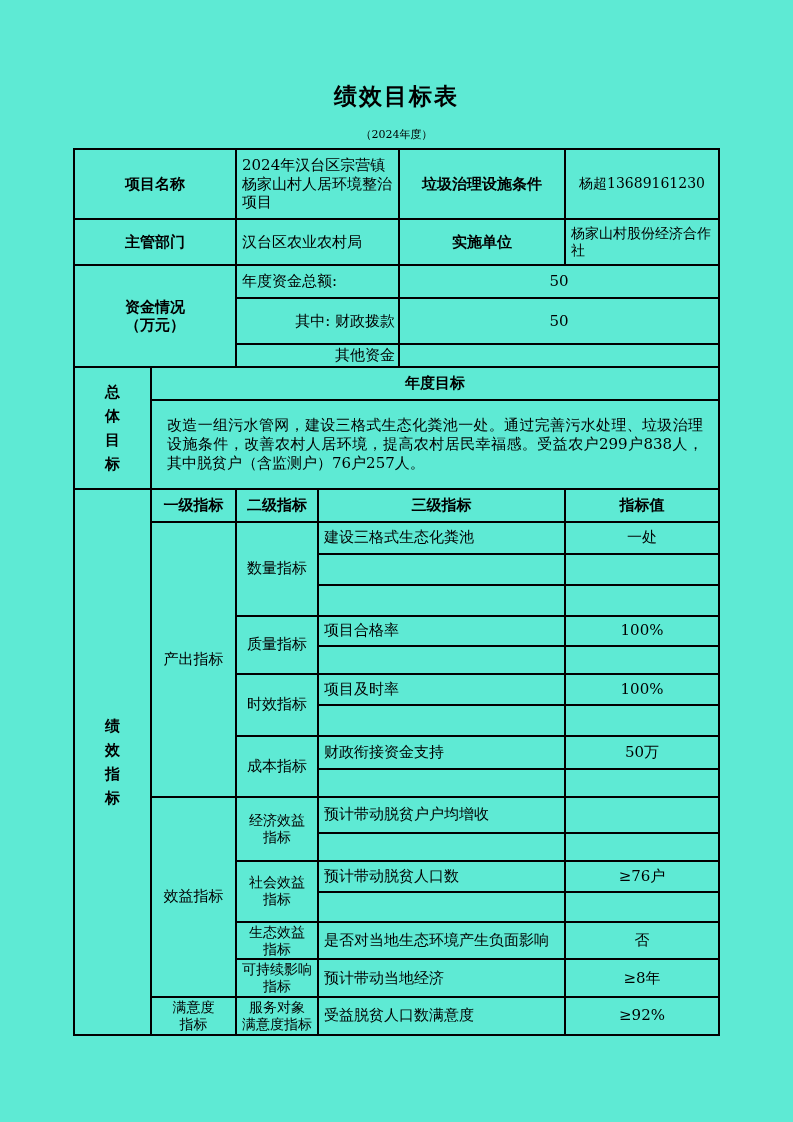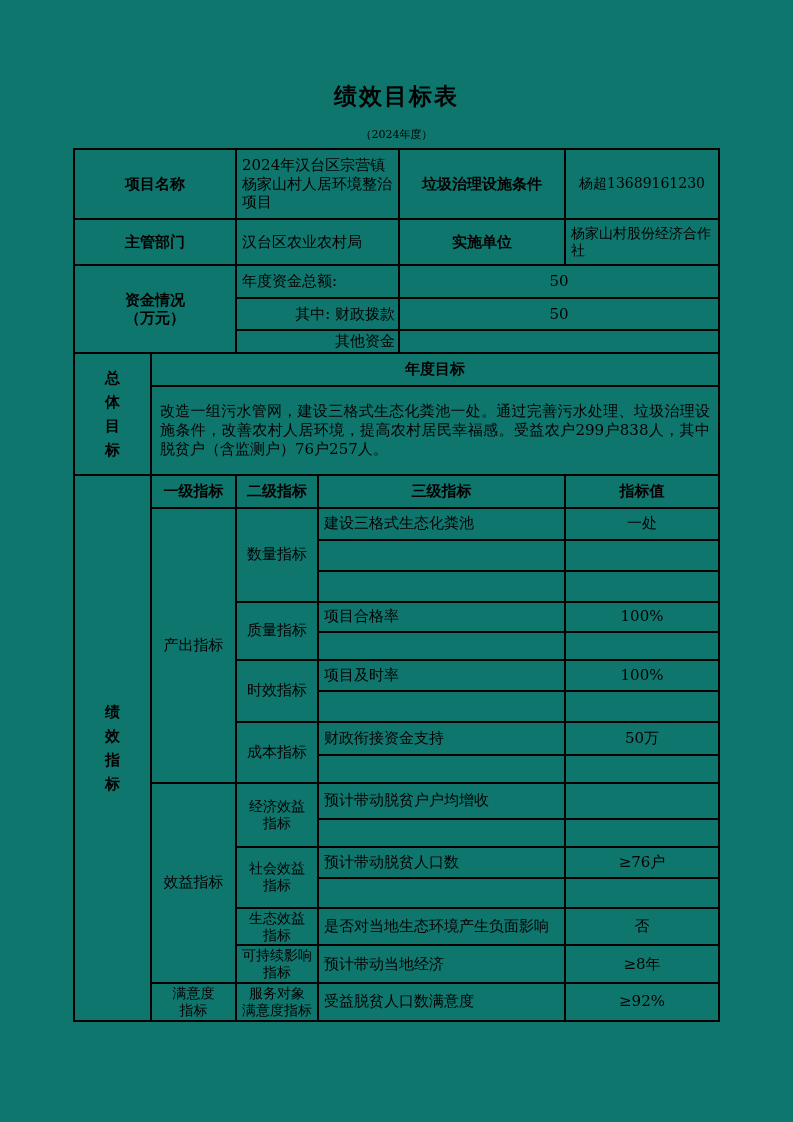--- a/index.html
+++ b/index.html
@@ -1,17 +1,17 @@
 <!DOCTYPE html>
 <html><head>
 <meta charset="utf-8">
 <style>
   html,body{margin:0;padding:0;background:#e8e8e8;}
   .page{
-    position:relative;width:793px;height:1122px;background:#0f766e;
+    position:relative;width:793px;height:1122px;background:#5eead4;
     font-family:"DejaVu Serif","Liberation Serif",serif;color:#000;
     margin:0 auto;overflow:hidden;
   }
   .doc-title{
     position:absolute;top:81px;left:0;width:100%;text-align:center;
     font-size:23px;font-weight:bold;letter-spacing:2px;
   }
   .doc-subtitle{
     position:absolute;top:127px;left:0;width:100%;text-align:center;
     font-size:11px;
@@ -22,21 +22,21 @@
   }
   table.main td{
     border:2px solid #000;padding:1px 5px;font-size:15px;
     vertical-align:middle;overflow:hidden;line-height:1.25;
   }
   tr.sub td{border-top-width:1px;}
   .hd{font-weight:bold;text-align:center;}
   .c{text-align:center;margin-left:24px;}
   .l{text-align:left;}
   .r{text-align:right;padding-right:3px !important;}
-  .j{text-align:justify;line-height:1.75;padding:2px 8px !important;}
+  .j{text-align:justify;line-height:1.75;padding:2px 15px !important;}
   .f14{font-size:14px !important;}
   .vert{display:inline-block;width:1.15em;line-height:1.6;word-break:break-all;text-align:center;}
   .line{display:block;line-height:1.2;}
   .vc{text-align:center;}
 </style>
 </head>
 <body>
 
 <div class="page">
   <div class="doc-title">绩效目标表</div>
@@ -68,21 +68,21 @@
     </tr>
 
     <tr style="height:33px">
       <td colspan="2" rowspan="3" class="hd">
         <span class="line">资金情况</span>
         <span class="line">（万元）</span>
       </td>
       <td colspan="2" class="l">年度资金总额:</td>
       <td colspan="2" class="c">50</td>
     </tr>
-    <tr style="height:32px">
+    <tr style="height:46px">
       <td colspan="2" class="r">其中: 财政拨款</td>
       <td colspan="2" class="c">50</td>
     </tr>
     <tr style="height:18px">
       <td colspan="2" class="r">其他资金</td>
       <td colspan="2" class="c"></td>
     </tr>
 
     <tr style="height:33px">
       <td rowspan="2" class="hd vc">

